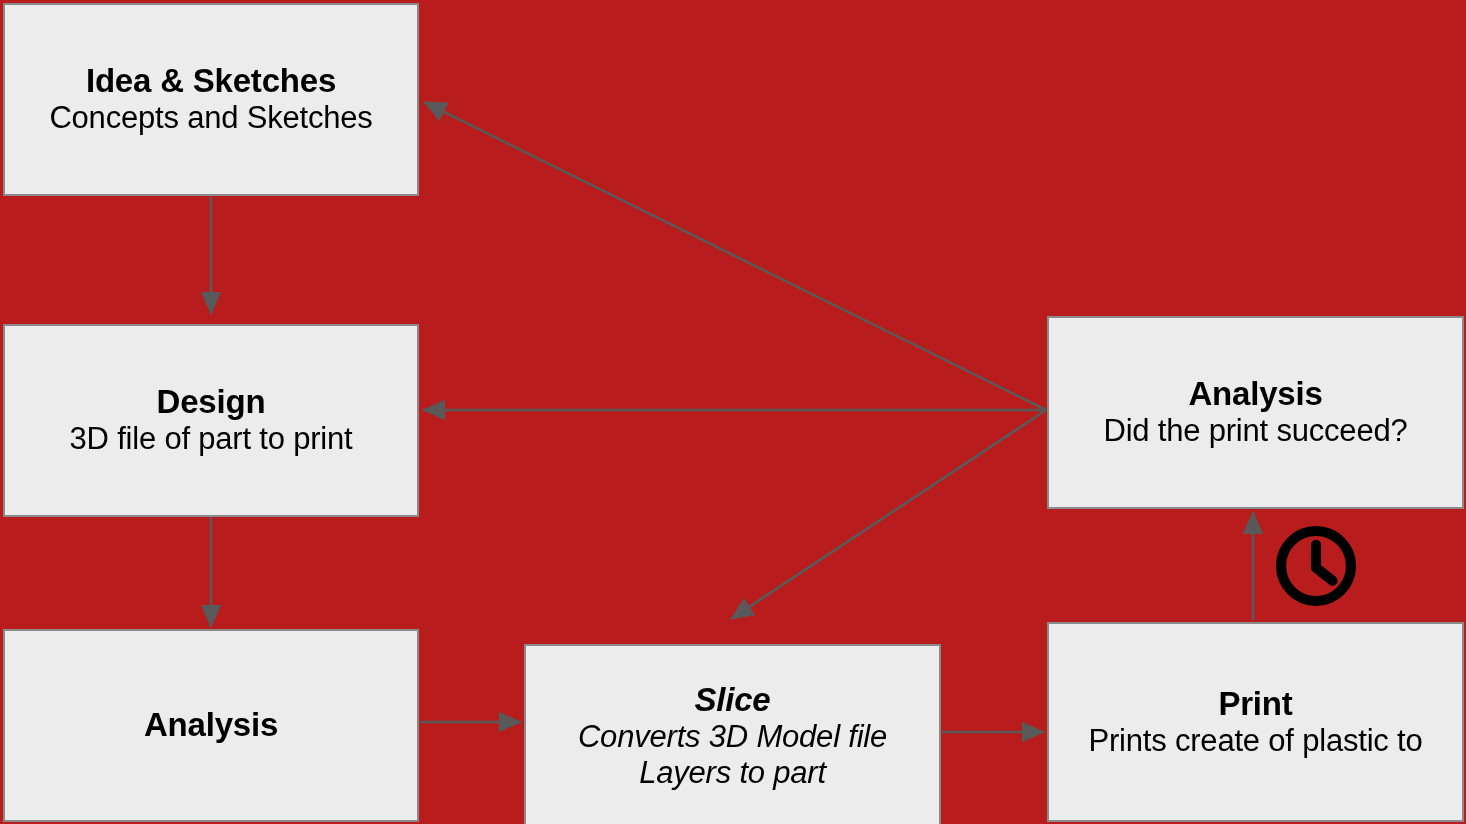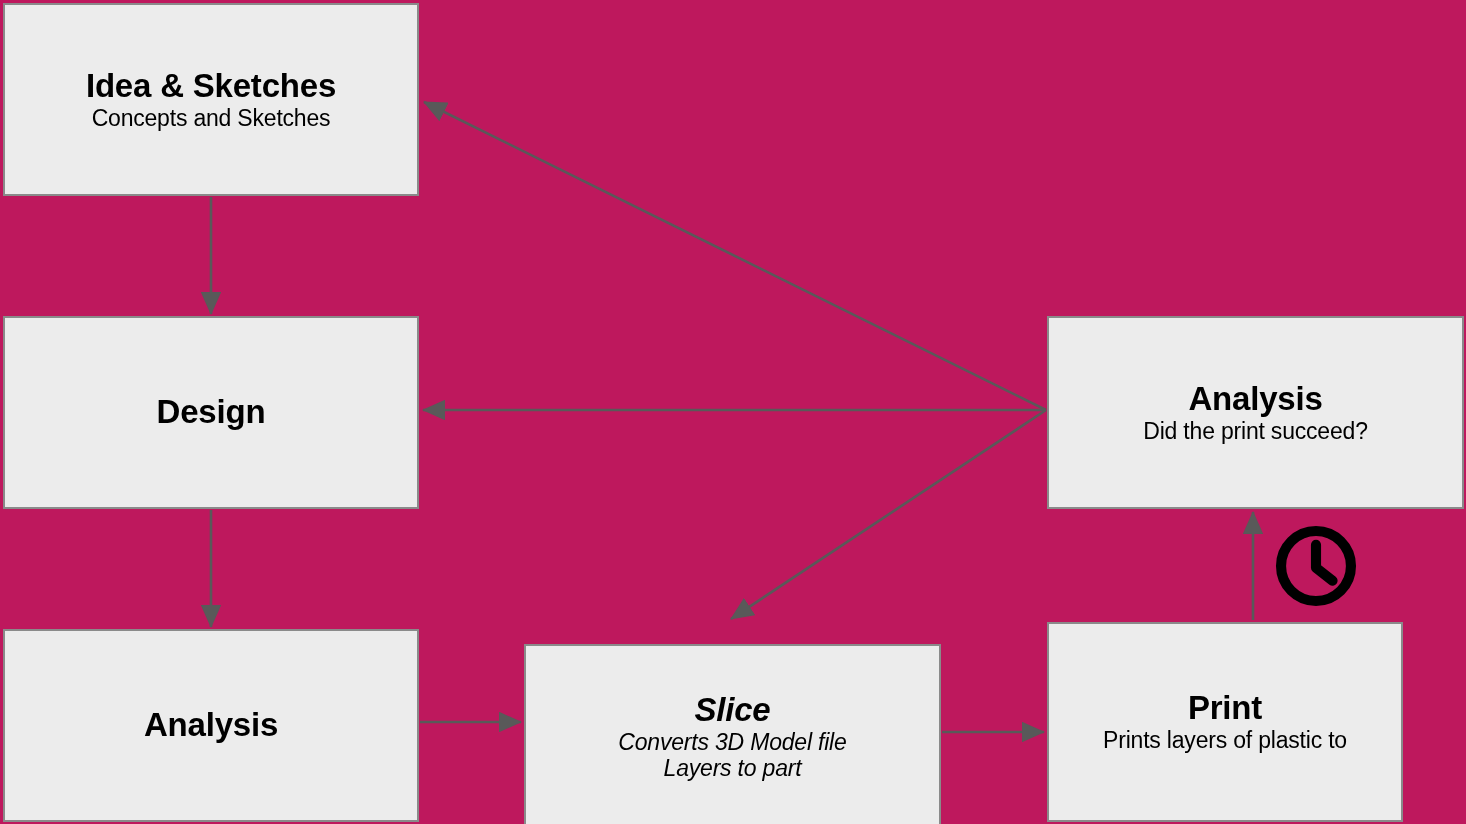--- a/index.html
+++ b/index.html
@@ -4,21 +4,21 @@
 <style>
   html, body {
     margin: 0;
     padding: 0;
     background: #ffffff;
   }
   #canvas {
     position: relative;
     width: 1466px;
     height: 824px;
-    background: #be185d;
+    background: #b91c1c;
     font-family: "Liberation Sans", sans-serif;
     overflow: hidden;
   }
   .node {
     position: absolute;
     box-sizing: border-box;
     background: #ececec;
     border: 2px solid #8a8a8a;
     display: flex;
     flex-direction: column;
@@ -28,21 +28,21 @@
     color: #000000;
     padding: 4px 8px;
   }
   .node-title {
     font-size: 33px;
     font-weight: bold;
     line-height: 1.12;
     letter-spacing: -0.2px;
   }
   .node-desc {
-    font-size: 23px;
+    font-size: 31px;
     font-weight: normal;
     line-height: 1.15;
     letter-spacing: -0.2px;
   }
   #edge-layer {
     position: absolute;
     left: 0;
     top: 0;
     width: 1466px;
     height: 824px;
@@ -83,37 +83,38 @@
     <line x1="1046" y1="410" x2="423" y2="410" stroke="#595959" stroke-width="2.6" marker-end="url(#arrowhead)"></line>
 
     <line x1="1046" y1="410" x2="731" y2="619" stroke="#595959" stroke-width="2.6" marker-end="url(#arrowhead)"></line>
   </svg>
 
   <div class="node" style="left:3px; top:3px; width:416px; height:193px;">
     <div class="node-title">Idea &amp; Sketches</div>
     <div class="node-desc">Concepts and Sketches</div>
   </div>
 
-  <div class="node" style="left:3px; top:316px; width:416px; height:193px;">
+  <div class="node" style="left:3px; top:324px; width:416px; height:193px;">
     <div class="node-title">Design</div>
+    <div class="node-desc">3D file of part to print</div>
   </div>
 
   <div class="node" style="left:3px; top:629px; width:416px; height:193px;">
     <div class="node-title">Analysis</div>
   </div>
 
   <div class="node" style="left:524px; top:644px; width:417px; height:185px;font-style:italic;">
     <div class="node-title">Slice</div>
     <div class="node-desc">Converts 3D Model file</div>
     <div class="node-desc">Layers to part</div>
   </div>
 
-  <div class="node" style="left:1047px; top:622px; width:356px; height:200px;">
+  <div class="node" style="left:1047px; top:622px; width:417px; height:200px;">
     <div class="node-title">Print</div>
-    <div class="node-desc">Prints layers of plastic to</div>
+    <div class="node-desc">Prints create of plastic to</div>
   </div>
 
   <div class="node" style="left:1047px; top:316px; width:417px; height:193px;">
     <div class="node-title">Analysis</div>
     <div class="node-desc">Did the print succeed?</div>
   </div>
 
   <div class="clock-wrap">
     <svg viewBox="0 0 100 100" width="92" height="92">
       <circle cx="50" cy="50" r="38" fill="none" stroke="#000000" stroke-width="11"></circle>

